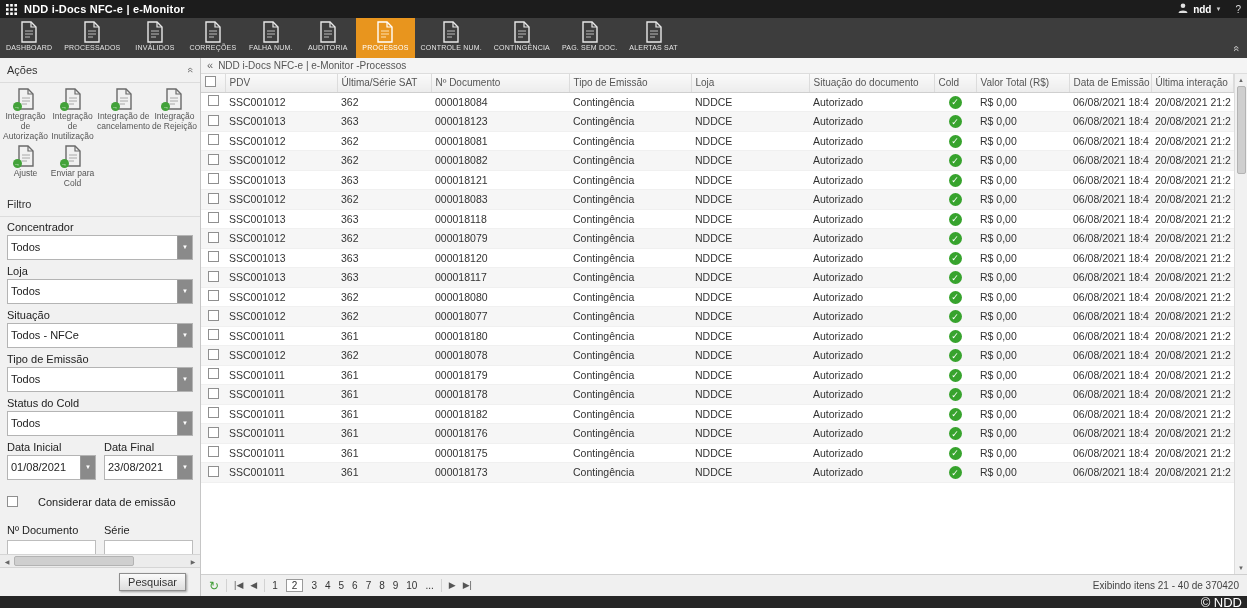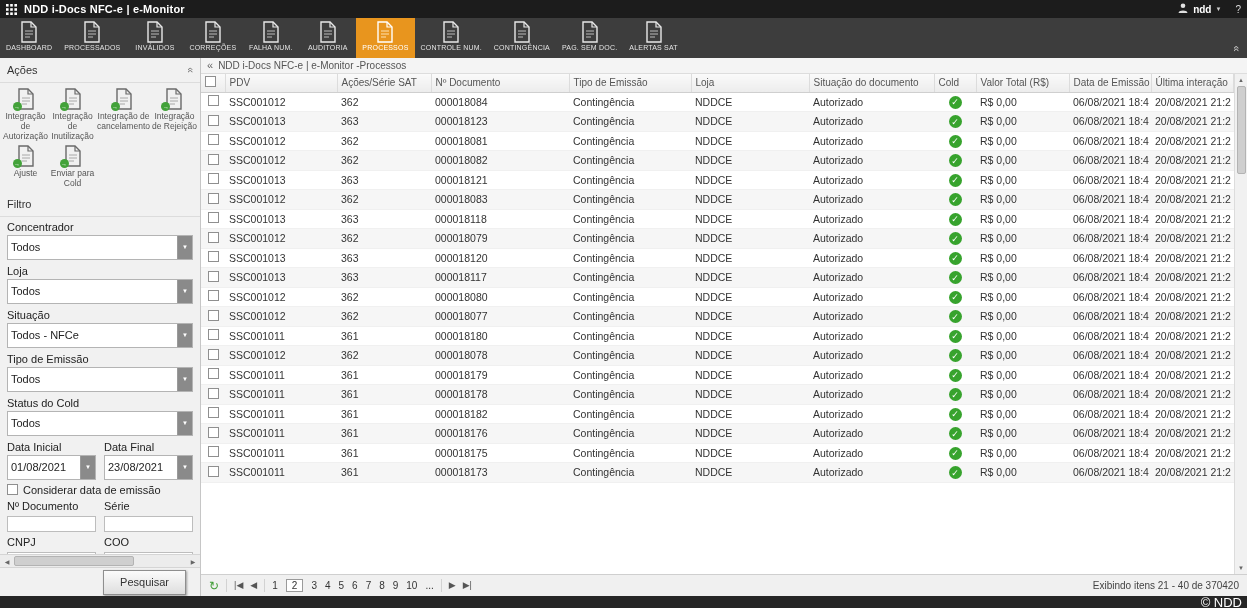--- a/index.html
+++ b/index.html
@@ -40,28 +40,28 @@
   .action-label { font-size:8.5px; color:#555; text-align:center; line-height:1.15; }
   .filter-area { padding-top:2px; }
   .filter-field { margin:2px 7px 5px; }
   .f-label { display:block; font-size:11px; color:#222; margin-bottom:2px; }
   .selectbox { height:25px; background:#fff; border:1px solid #b4b4b4; display:flex; align-items:center; overflow:hidden; }
   .sel-value { flex:1; font-size:11px; padding:0 3px; color:#222; white-space:nowrap; overflow:hidden; }
   .trigger { width:15px; height:100%; flex:0 0 15px; background:#8a8a8a; color:#fff; font-size:6px; display:flex; align-items:center; justify-content:center; border-left:1px solid #9a9a9a; cursor:pointer; }
   .pair { display:flex; gap:8px; margin:2px 7px 4px; }
   .pair-col { width:89px; }
   .pair-col input { width:100%; height:16px; border:1px solid #bdbdbd; background:#fff; font-size:11px; padding:0 3px; font-family:"Liberation Sans", sans-serif; }
-  .check-row { display:flex; align-items:center; gap:5px; margin:4px 7px; font-size:11px; color:#222; cursor:pointer; }
+  .check-row { display:flex; align-items:center; gap:20px; margin:16px 7px; font-size:11px; color:#222; cursor:pointer; }
   .cb { width:11px; height:11px; border:1px solid #8f8f8f; background:#fff; display:inline-block; flex:0 0 11px; }
   .hscroll { height:14px; flex:0 0 14px; background:#ececec; border-top:1px solid #d5d5d5; border-bottom:1px solid #d5d5d5; display:flex; align-items:center; }
   .hs-arrow { width:14px; font-size:6px; color:#666; text-align:center; cursor:pointer; }
   .hs-thumb { height:10px; flex:0 0 120px; background:#cfcfcf; border:1px solid #b3b3b3; border-radius:2px; cursor:pointer; }
   .hs-right { margin-left:auto; }
   .sidebar-footer { height:28px; flex:0 0 28px; display:flex; align-items:center; justify-content:flex-end; padding:0 14px; }
-  .pesquisar { height:25px; padding:0 16px; font-size:11px; color:#333; background:linear-gradient(#fbfbfb,#dedede); border:1px solid #8e8e8e; box-shadow:1px 1px 2px rgba(0,0,0,.35); cursor:pointer; font-family:"Liberation Sans", sans-serif; }
+  .pesquisar { height:18px; padding:0 8px; font-size:11px; color:#333; background:linear-gradient(#fbfbfb,#dedede); border:1px solid #8e8e8e; box-shadow:1px 1px 2px rgba(0,0,0,.35); cursor:pointer; font-family:"Liberation Sans", sans-serif; }
 
   
   .content { flex:1; min-width:0; display:flex; flex-direction:column; background:#fff; }
   .breadcrumb { height:16px; flex:0 0 16px; background:#f4f4f4; border-bottom:1px solid #ddd; display:flex; align-items:center; gap:5px; padding:0 6px; font-size:10px; color:#555; }
   .bc-collapse { color:#666; cursor:pointer; font-size:11px; line-height:1; }
   .table-area { flex:1; display:flex; min-height:0; }
   .grid-wrap { flex:1; overflow:hidden; background:#fff; }
   table.grid { border-collapse:collapse; width:100%; table-layout:fixed; }
   table.grid th { height:18px; background:linear-gradient(#fafafa,#ececec); border-bottom:1px solid #cfcfcf; border-right:1px solid #dcdcdc; font-size:10px; font-weight:normal; color:#555; text-align:left; padding:0 4px; white-space:nowrap; overflow:hidden; }
   table.grid td { height:19.5px; font-size:10.5px; color:#333; padding:0 4px; white-space:nowrap; overflow:hidden; border-bottom:1px solid #f0f0f0; background:#fff; }
@@ -456,21 +456,21 @@
         <span>NDD i-Docs NFC-e | e-Monitor -Processos</span>
       </div>
 
       <div class="table-area">
         <div class="grid-wrap">
           <table class="grid">
             <thead>
                 <tr id="grid-head">
                   <th class="col-cb"><span class="cb"></span></th>
                   <th class="col-c0">PDV</th>
-                  <th class="col-c1">Ações/Série SAT</th>
+                  <th class="col-c1">Última/Série SAT</th>
                   <th class="col-c2">Nº Documento</th>
                   <th class="col-c3">Tipo de Emissão</th>
                   <th class="col-c4">Loja</th>
                   <th class="col-c5">Situação do documento</th>
                   <th class="col-c6">Cold</th>
                   <th class="col-c7">Valor Total (R$)</th>
                   <th class="col-c8">Data de Emissão</th>
                   <th class="col-c9">Última interação</th>
                 </tr>
               </thead>

